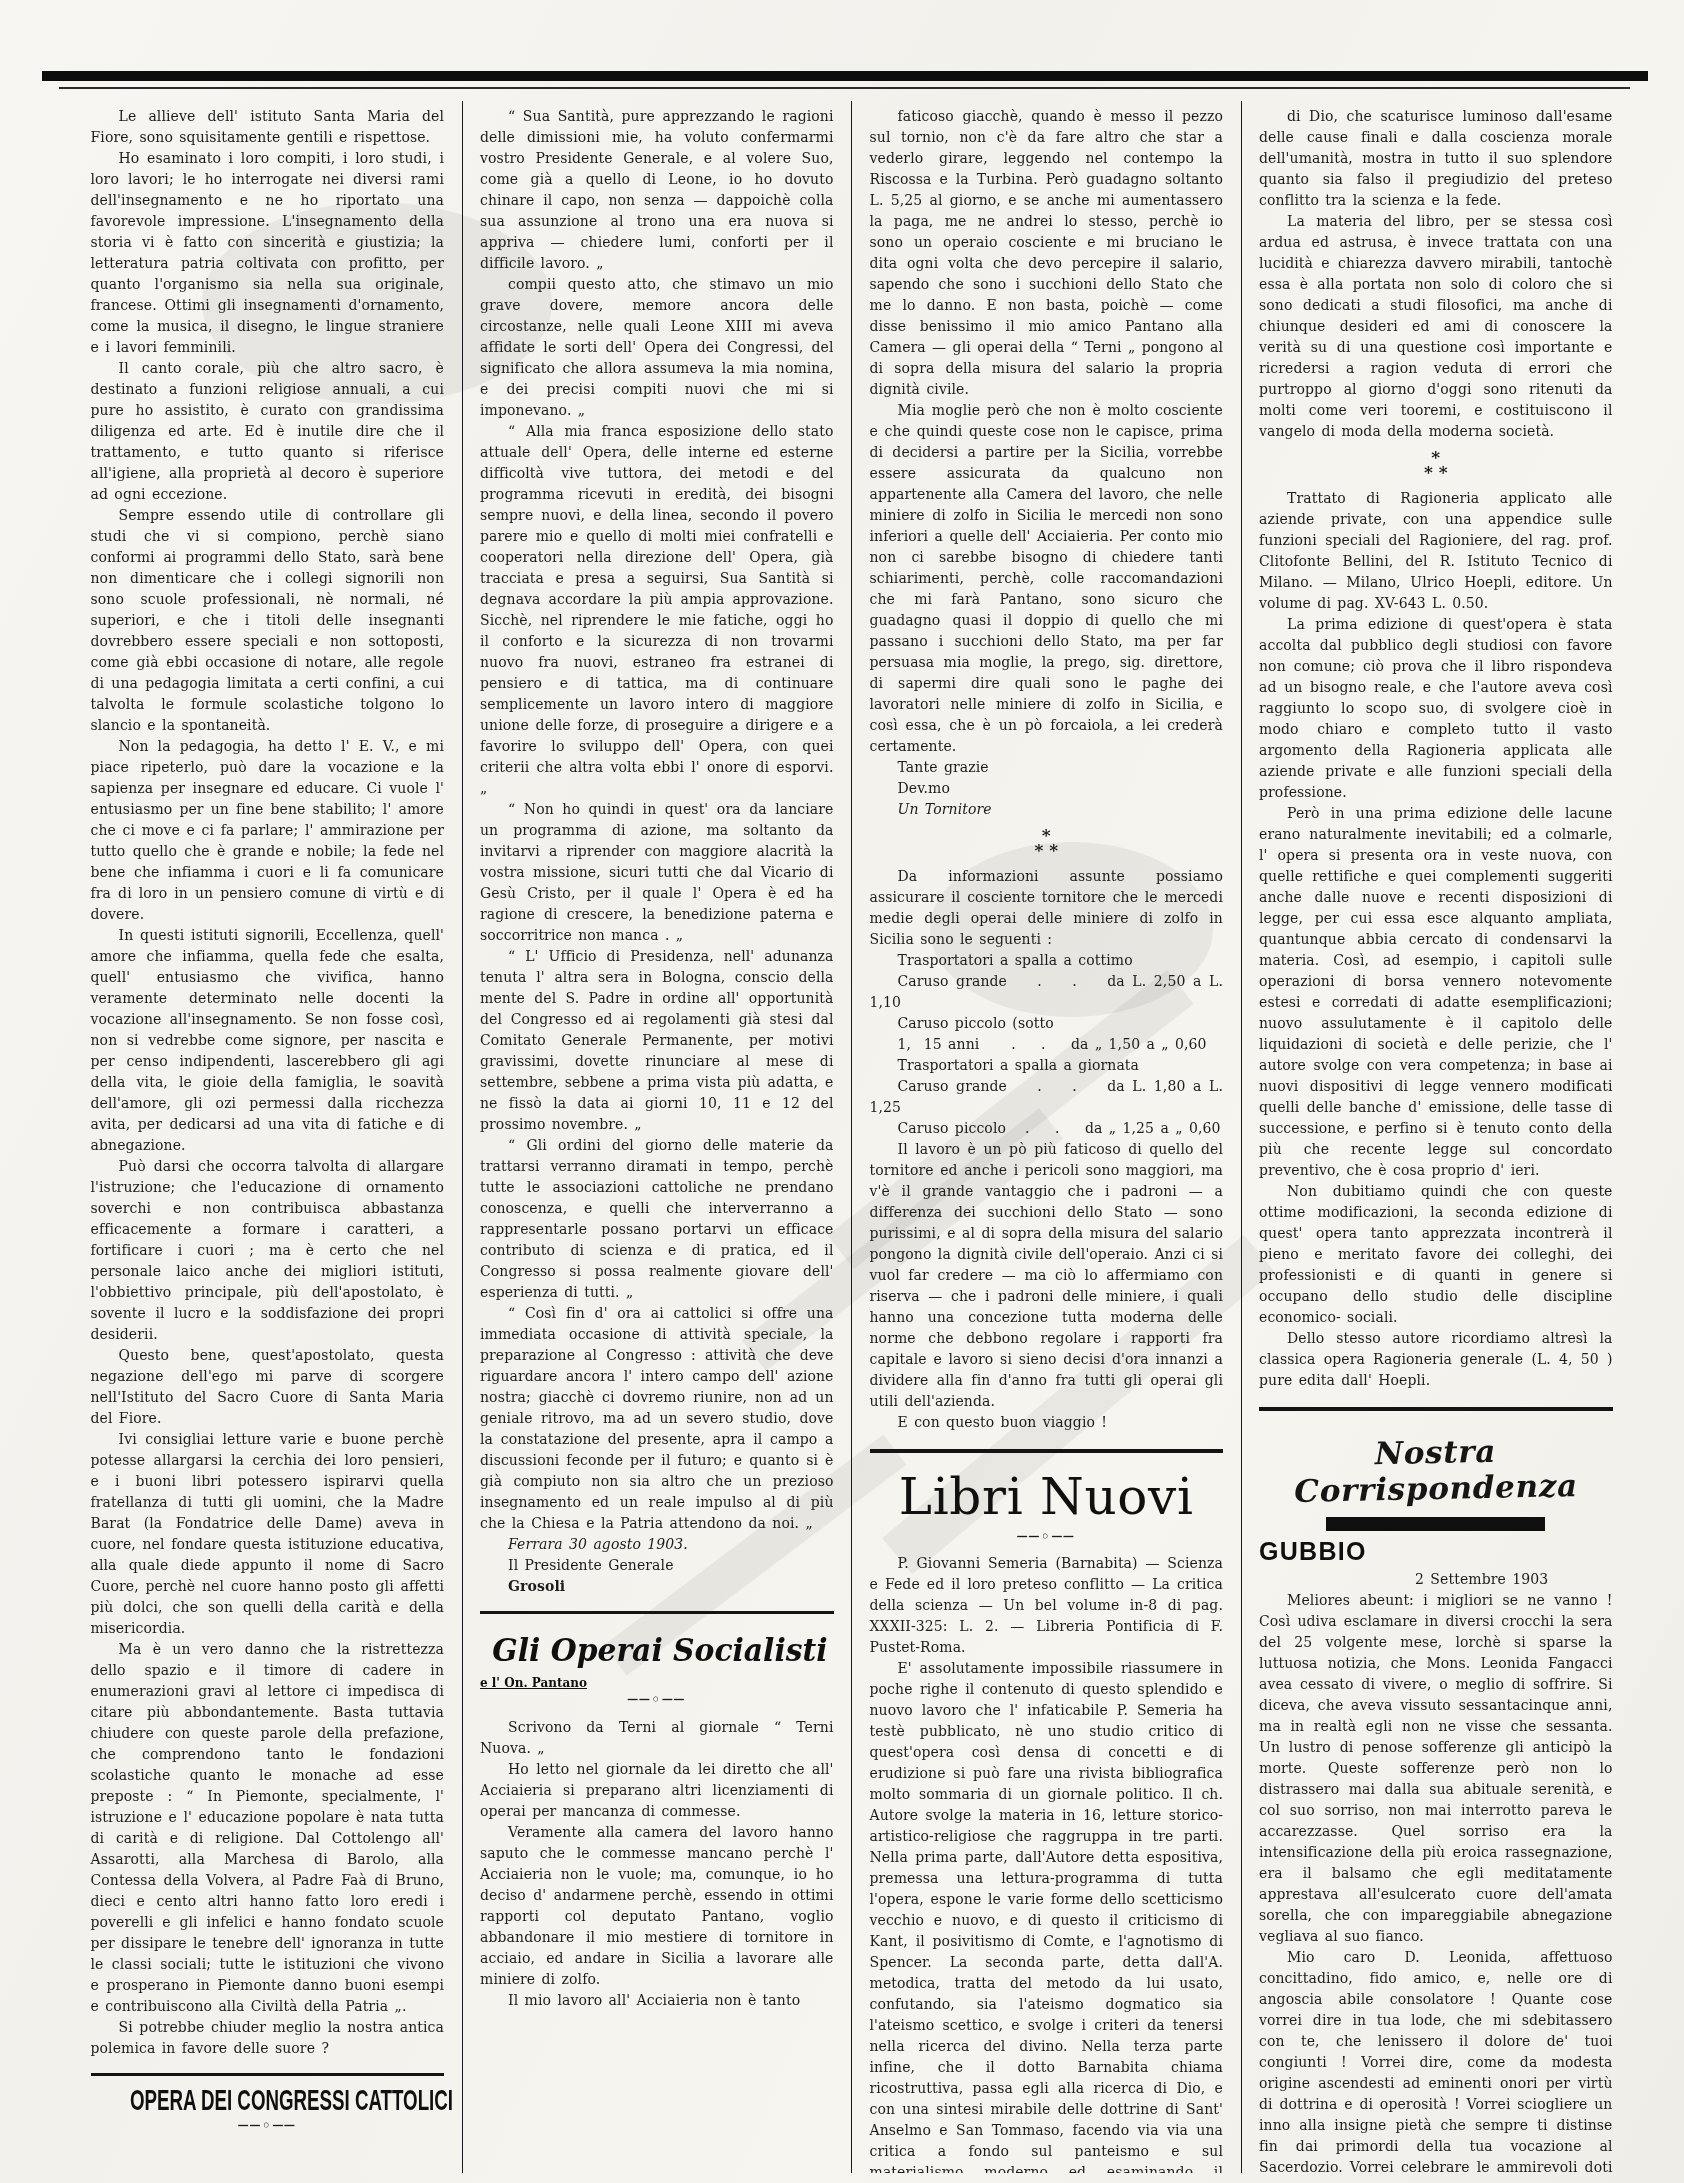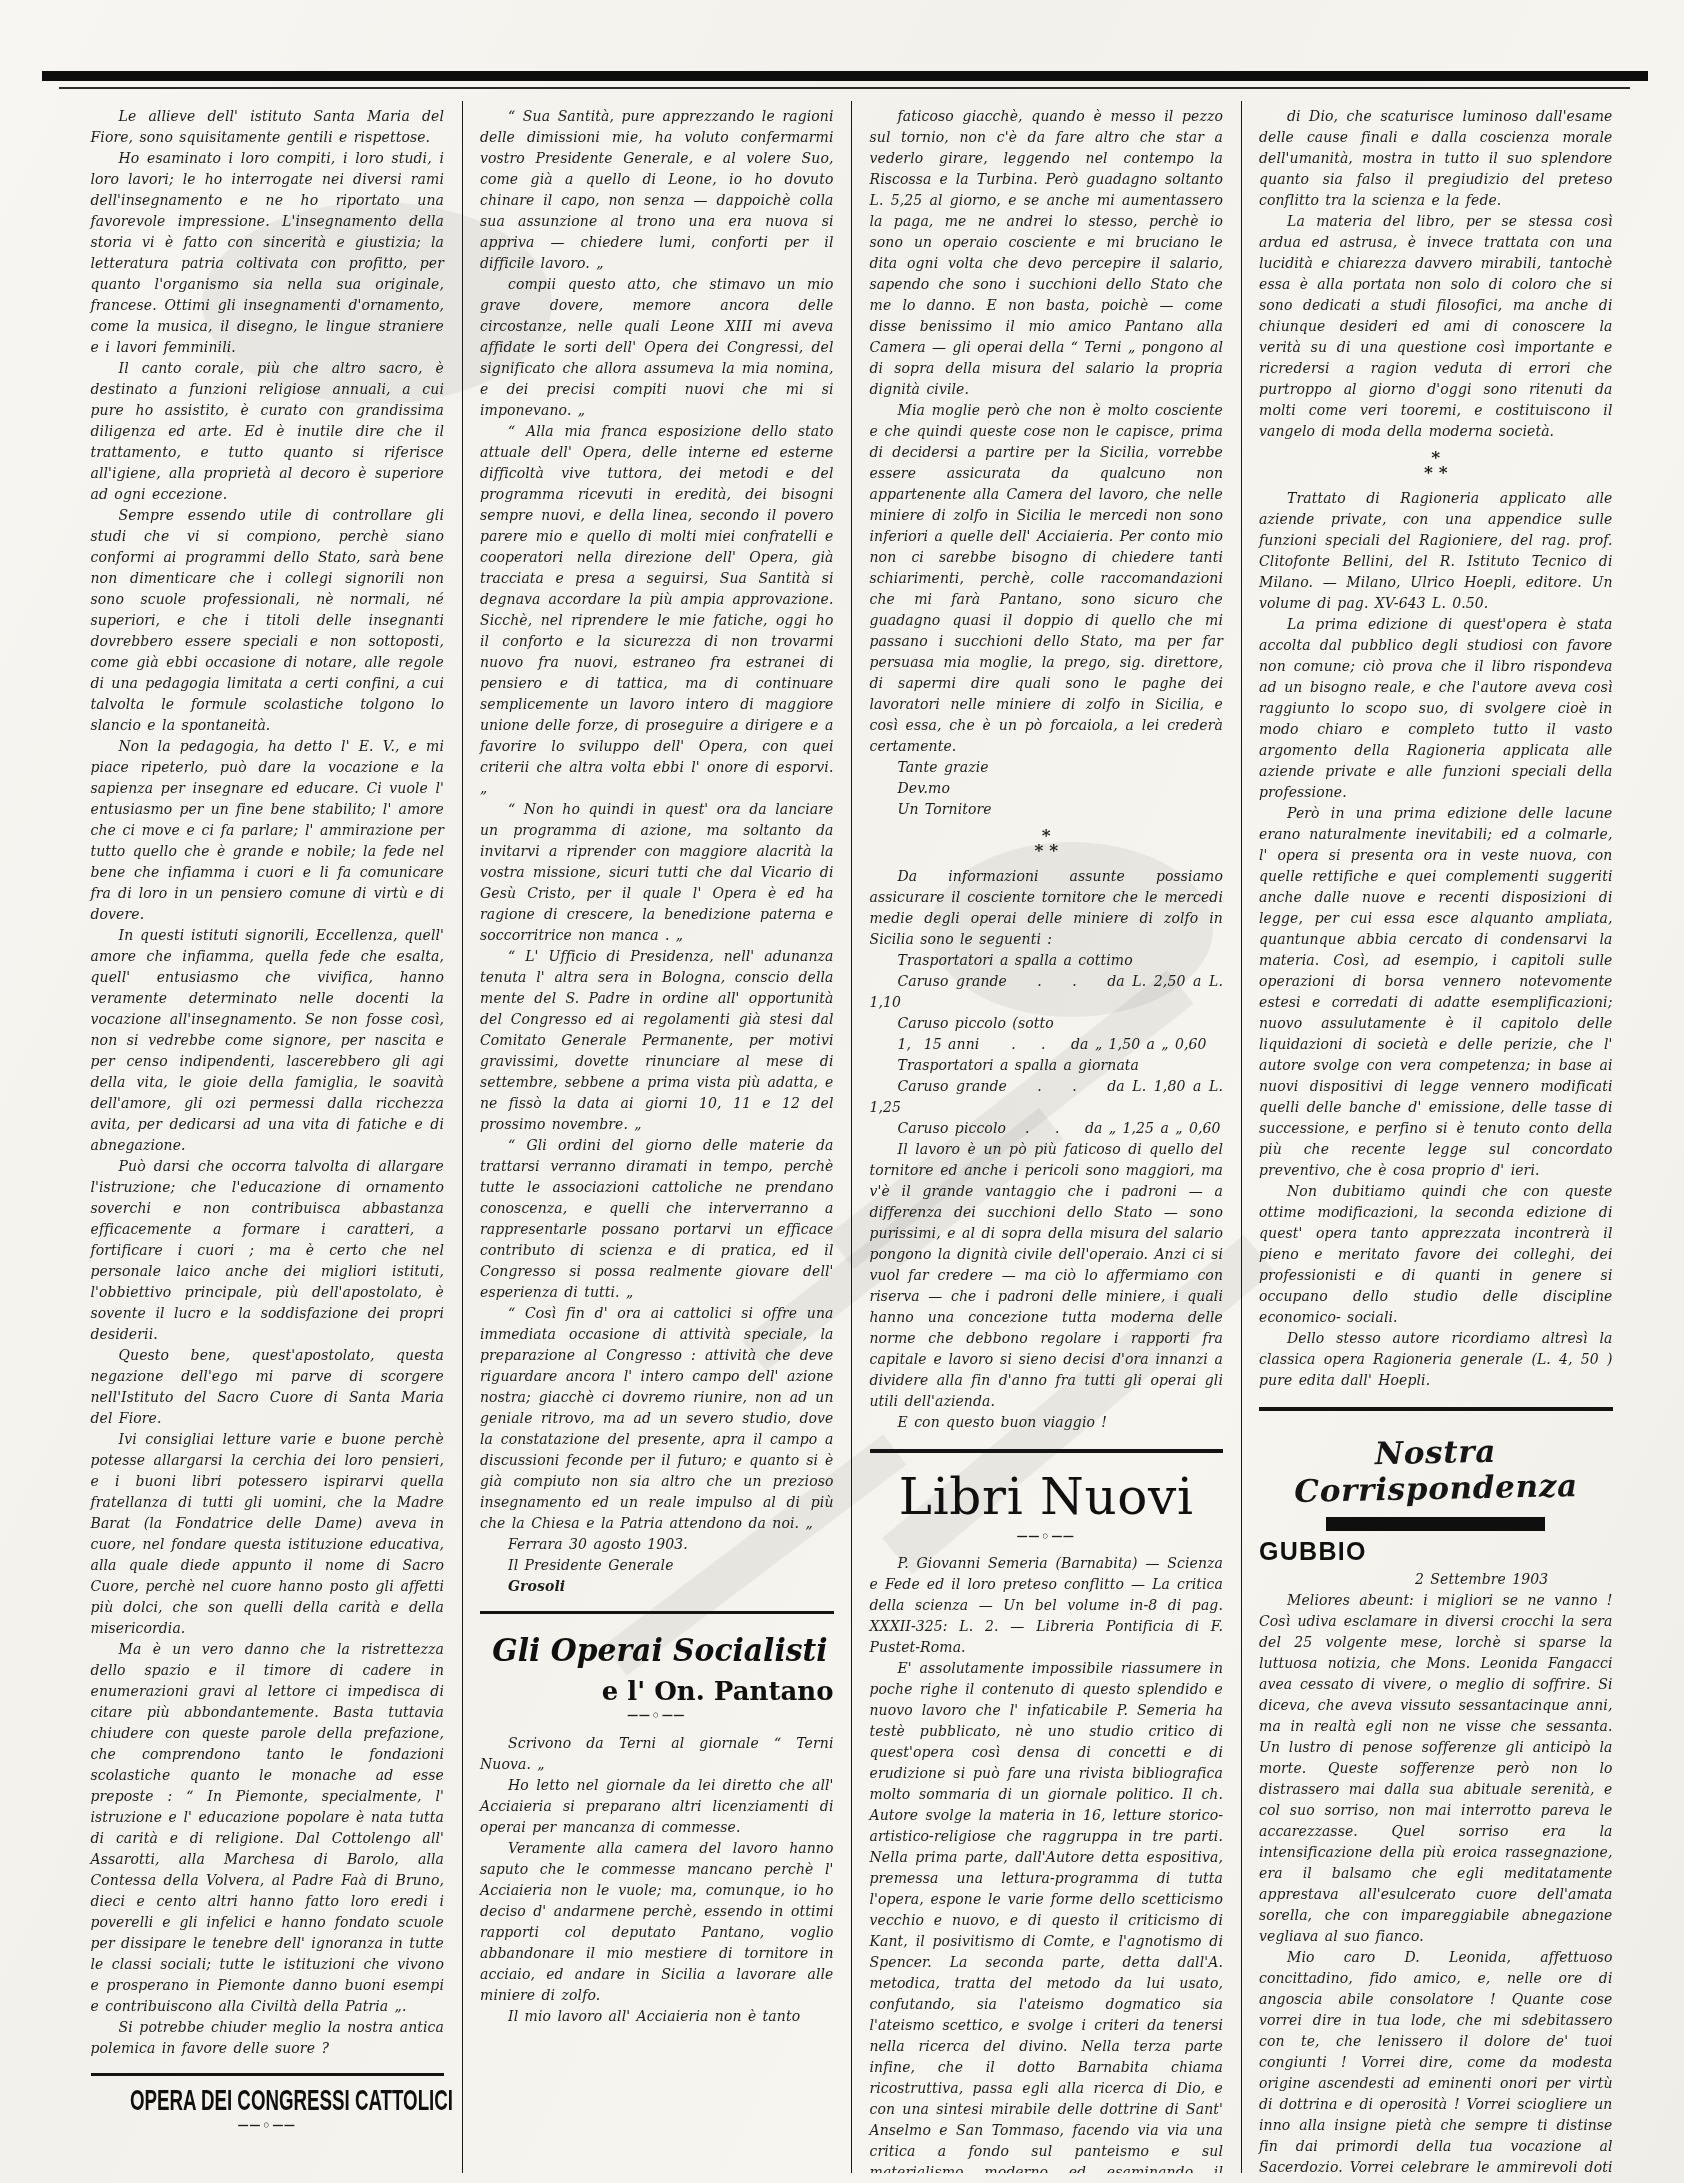--- a/index.html
+++ b/index.html
@@ -6,35 +6,35 @@
   .page{
     position:relative;width:1685px;height:2183px;overflow:hidden;
     background:linear-gradient(115deg,#f7f6f2 0%,#f2f1ec 38%,#f6f5f0 68%,#eeede8 100%);
     font-family:"DejaVu Serif", serif;color:#1c1c1c;
   }
   .top-rule{position:absolute;top:71px;left:42px;right:37px;height:10px;background:#0d0d0d;}
   .top-rule-thin{position:absolute;top:87px;left:59px;right:55px;height:2px;background:#2c2c2c;}
   .columns{position:absolute;top:101px;left:73px;right:55px;height:2072px;display:flex;}
   .col{flex:1 1 0;padding:5.4px 17.5px 0 17.5px;overflow:hidden;}
   .col + .col{border-left:1.3px solid #191919;}
-  p.para{margin:0;text-indent:28px;text-align:justify;font-size:14px;line-height:21px;word-spacing:1.8px;letter-spacing:0.1px;font-style:italic;}
+  p.para{margin:0;text-indent:28px;text-align:justify;font-size:14px;line-height:21px;word-spacing:1.8px;letter-spacing:0.1px;}
   .noindent{text-indent:0;}
   .center{text-align:center;text-indent:0;}
   .right{text-align:right;text-indent:0;padding-right:101px;}
   .italic{font-style:italic;}
   .bold{font-weight:bold;}
   .tab{text-indent:62px;}
   .wage{text-indent:0;white-space:pre-wrap;}
   .date-line{text-align:center;text-indent:0;padding-left:128px;}
   h2,h3{margin:0;font-weight:normal;}
   .h-caps{font-family:"Liberation Sans",sans-serif;font-weight:700;text-align:center;font-size:24px;
     margin:10.8px 0 2.7px;transform:scale(0.78,1.25);transform-origin:center;white-space:nowrap;color:#101010;}
   .h-display{font-weight:700;font-style:italic;font-size:32px;text-align:center;margin:17.5px 0 0;
     transform:scaleX(0.93);transform-origin:center;white-space:nowrap;color:#101010;}
-  .h-sub{font-weight:700;font-size:26px;text-align:right;margin:6.7px 0 0;color:#101010;}
+  .h-sub{font-weight:700;font-size:12px;text-align:left;margin:6.7px 0 0;color:#101010;text-decoration:underline;}
   .h-roman{font-size:50px;text-align:center;margin:15px 0 0;letter-spacing:0.7px;color:#101010;}
   .h-script{font-style:italic;font-weight:700;font-size:31px;text-align:center;margin:23px 0 2.7px;
     transform:rotate(-1.2deg);letter-spacing:0.7px;color:#161616;}
   .h-gubbio{font-family:"Liberation Sans",sans-serif;font-weight:700;font-size:25px;text-align:left;
     letter-spacing:1.3px;margin:6.7px 0 2.7px;color:#101010;}
   .rule{height:2.7px;background:#141414;margin:13.5px 0 5.4px;}
   .rule.heavy{height:4px;margin:16px 0 6.7px;}
   .flourish{text-align:center;font-size:16px;line-height:17.5px;margin:1.3px 0 8px;letter-spacing:2px;}
   .asterism{text-align:center;white-space:pre;line-height:15px;font-size:17px;margin:8px 0;font-weight:bold;}
   .bar{width:62%;height:13.5px;background:#0f0f0f;margin:10.8px auto 6.7px;}

